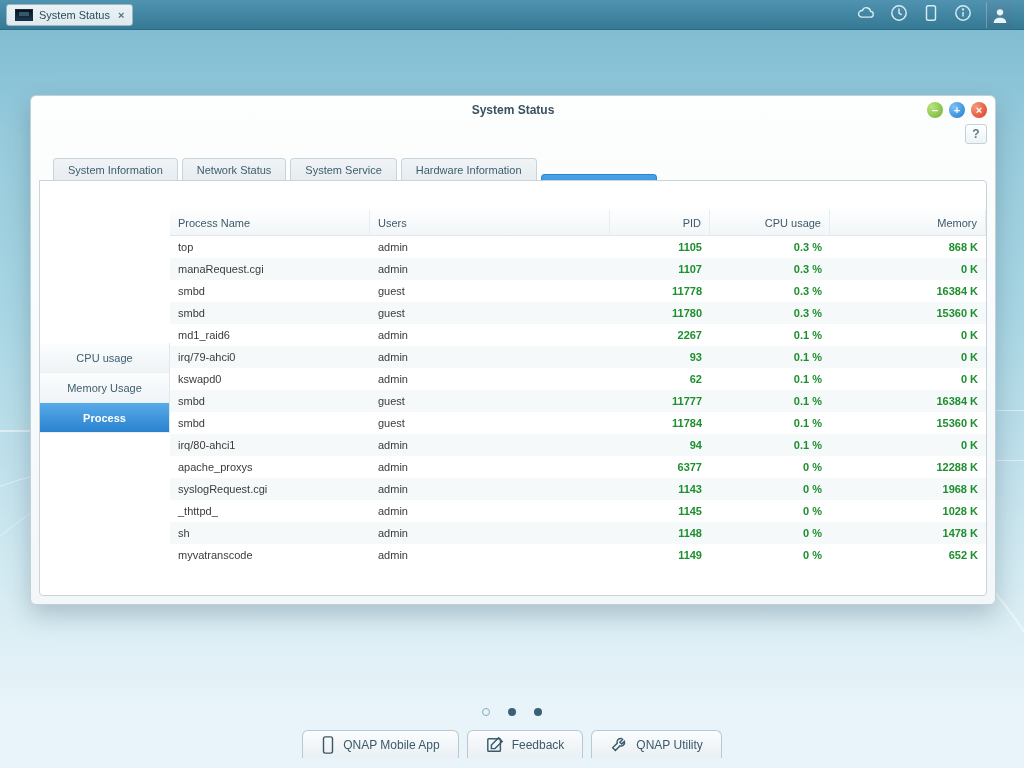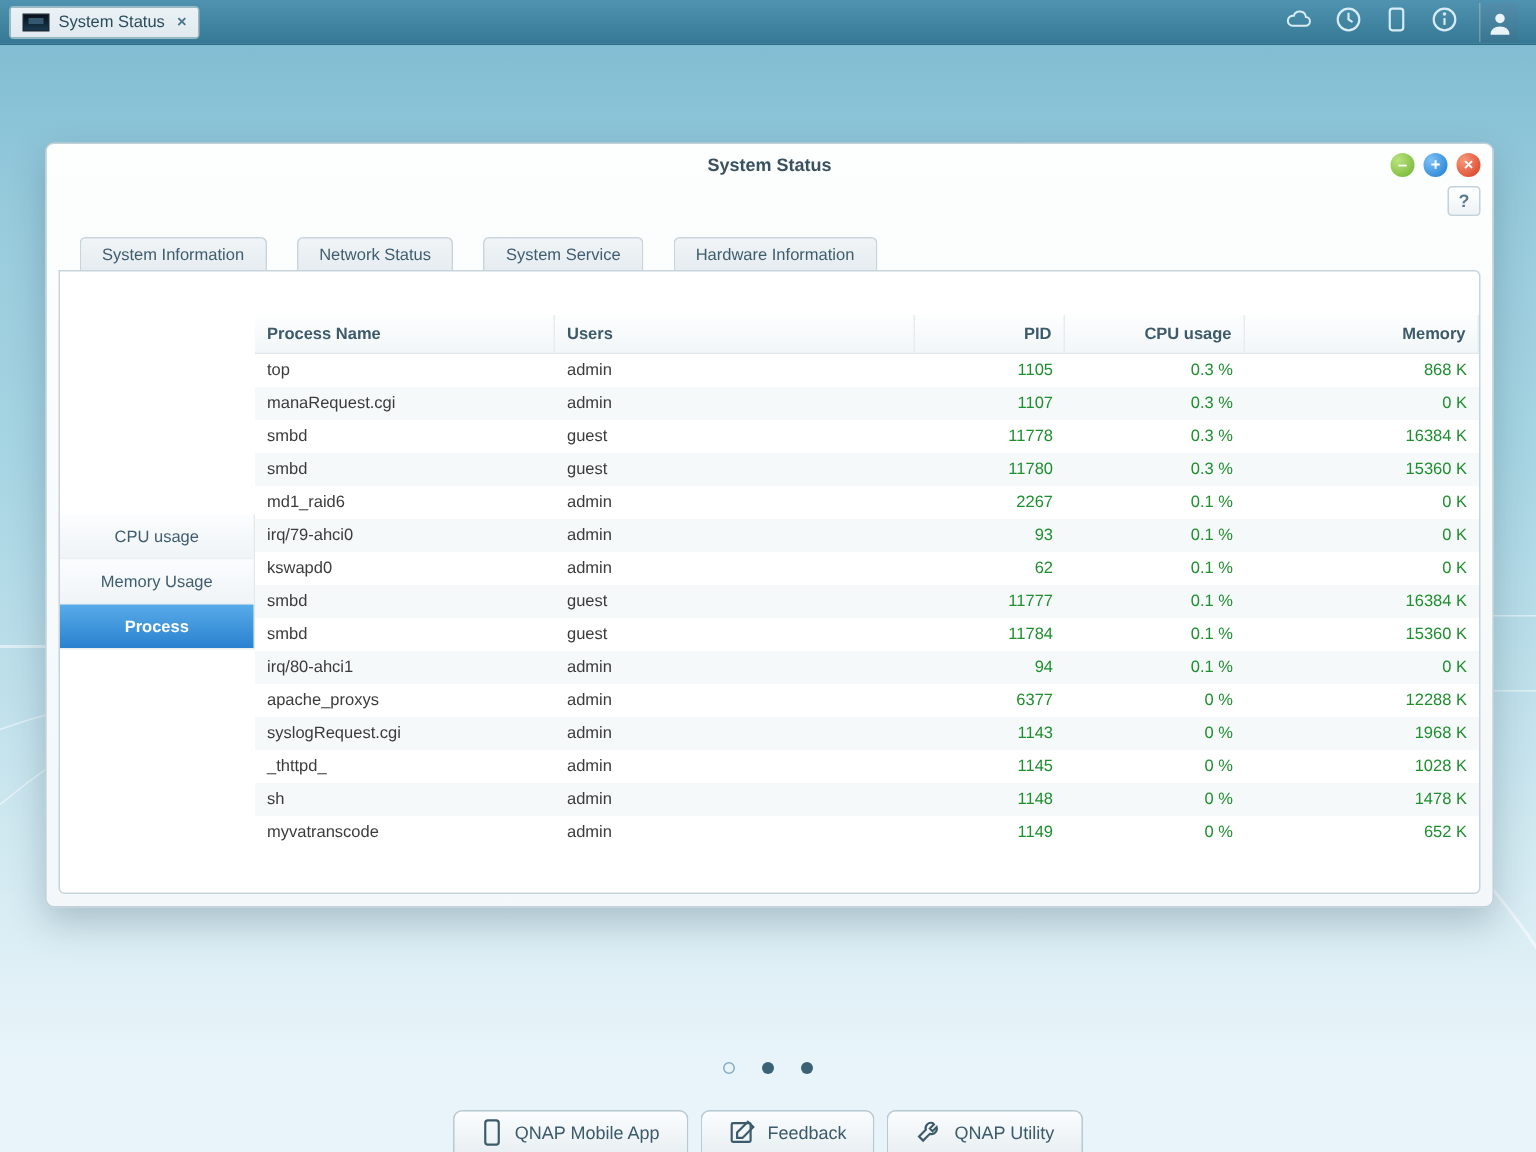--- a/index.html
+++ b/index.html
@@ -47,21 +47,21 @@
   }
   .titlebar { position: relative; height: 28px; display:flex; align-items:center; justify-content:center; font-size:12px; color:#3a5160; font-weight:bold; }
   .win-controls { position:absolute; right:8px; top:6px; display:flex; gap:6px; }
   .winbtn { width:16px; height:16px; border-radius:50%; display:flex; align-items:center; justify-content:center; color:#fff; font-size:11px; font-weight:bold; line-height:1; cursor:pointer; }
   .winbtn.min { background: radial-gradient(circle at 30% 30%, #b9e37e, #6fb32d); }
   .winbtn.max { background: radial-gradient(circle at 30% 30%, #7dc1f4, #1a7bd1); }
   .winbtn.close { background: radial-gradient(circle at 30% 30%, #f59a7b, #d9381f); }
   .help-row { position:absolute; right:8px; top:28px; }
   .help-btn { width:22px; height:20px; border:1px solid #c2d2db; border-radius:3px; background:linear-gradient(#fff,#eef3f6); color:#5d7b8c; font-weight:bold; display:flex; align-items:center; justify-content:center; cursor:pointer; font-size:12px; }
 
-  .tabstrip { margin: 34px 8px 0 22px; display:flex; gap:20px; align-items:flex-start; height:22px; }
+  .tabstrip { margin: 34px 8px 0 22px; display:flex; gap:4px; align-items:center; height:22px; }
   .tab {
     height:22px; padding:0 14px; display:flex; align-items:center;
     background: linear-gradient(#f0f4f7,#e6ecf0);
     border:1px solid #c8d4dc; border-bottom:none; border-radius:4px 4px 0 0;
     color:#3f5d6d; font-size:11px; cursor:pointer;
   }
   .tab.active {
     background: linear-gradient(#4aa3e7,#2a82cf);
     border-color:#2a82cf; color:#fff; font-weight:normal;margin-top:32px;
   }
@@ -74,41 +74,41 @@
   .sidebar { width:130px; background:#fafcfd; border-right:1px solid #e0e8ed; }
   .side-item {
     height:30px; display:flex; align-items:center; justify-content:center;
     font-size:11px; color:#3e5d6e; border-bottom:1px solid #eceff0;
     background: linear-gradient(#fbfdfe,#f0f4f7); cursor:pointer;
   }
   .side-item.active { background: linear-gradient(#58abe9,#2a82cf); color:#fff; font-weight:bold; }
 
   .grid { flex:1; display:flex; flex-direction:column; }
   .grid-header { height:26px; display:flex; border-bottom:1px solid #dfe7ec; background:linear-gradient(#fdfefe,#f2f6f8); font-size:11px; color:#3d5a6b; }
-  .grid-header .col { display:flex; align-items:center; padding:0 8px; border-right:1px solid #e6edf1;font-weight:bold; }
+  .grid-header .col { display:flex; align-items:center; padding:0 8px; border-right:1px solid #e6edf1; }
   .grid-body { flex:1; overflow:auto; }
   .row { height:22px; display:flex; align-items:center; font-size:11px; }
   .row:nth-child(even) { background:#f6f9fa; }
   .row .cell { padding:0 8px; overflow:hidden; text-overflow:ellipsis; white-space:nowrap; }
 
   .c-name  { width:200px; text-align:left; }
   .c-user  { width:240px; text-align:left; }
   .c-pid   { width:100px; text-align:right; }
   .c-cpu   { width:120px; text-align:right; }
   .c-mem   { flex:1;     text-align:right; padding-right:14px; }
   .grid-header .c-pid, .grid-header .c-cpu, .grid-header .c-mem { justify-content:flex-end; }
-  .num { color:#1e8f2e; }
+  .num { color:#1e8f2e;font-weight:bold; }
 
   
   .dots { position:absolute; bottom:52px; left:0; right:0; display:flex; justify-content:center; gap:18px; }
   .dot { width:8px; height:8px; border-radius:50%; background:#3a6175; }
   .dot.hollow { background:transparent; border:1px solid #87adbf; }
 
   
-  .dock { position:absolute; bottom:0; left:0; right:0; height:36px; display:flex; justify-content:center; gap:8px; align-items:flex-end; padding-bottom:0; }
+  .dock { position:absolute; bottom:0; left:0; right:0; height:36px; display:flex; justify-content:center; gap:8px; align-items:flex-end; padding-bottom:10px; }
   .dock-btn {
     display:flex; align-items:center; gap:8px; height:28px; padding:0 18px;
     background:linear-gradient(#fbfdfe,#e9eff3); border:1px solid #b9c9d2; border-bottom:none;
     border-radius:6px 6px 0 0; color:#3b5a6a; font-size:12px; cursor:pointer;
   }
   .dock-btn svg { stroke:#3b5a6a; fill:none; stroke-width:1.6; }
 </style>
 </head>
 <body>
 

